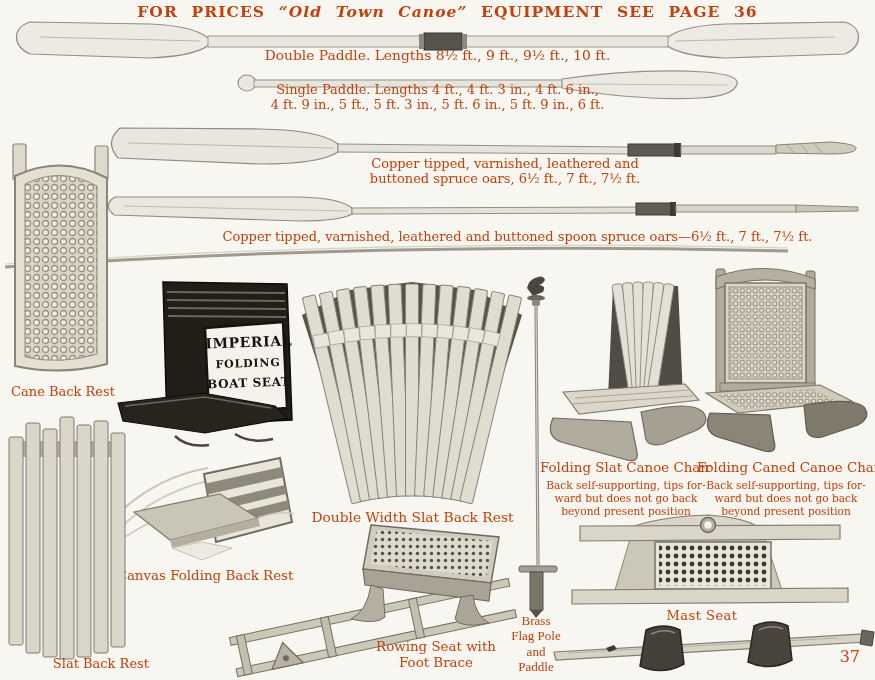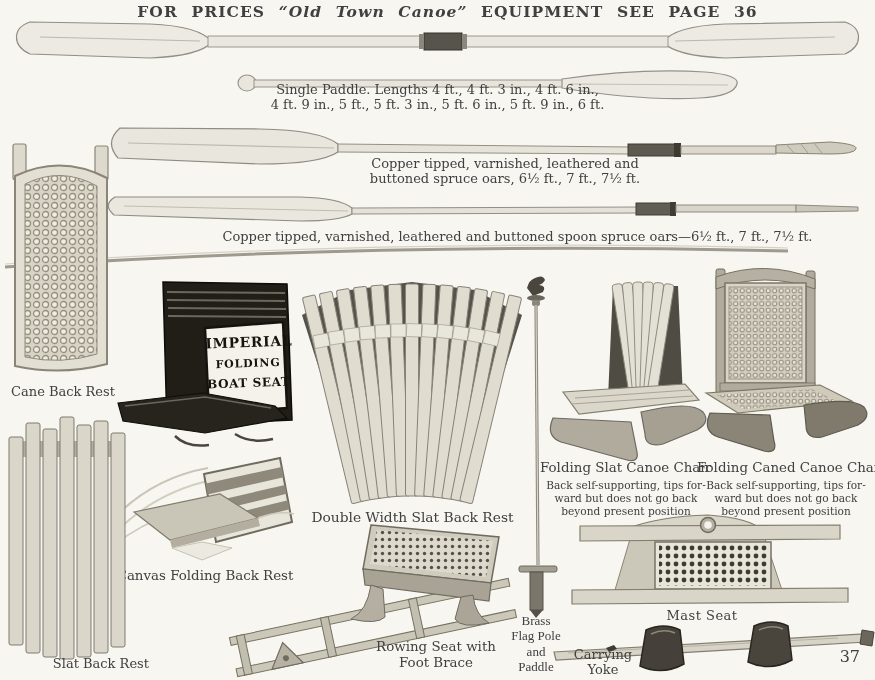--- a/index.html
+++ b/index.html
@@ -1,18 +1,18 @@
 <!DOCTYPE html>
 <html><head>
 <meta charset="utf-8">
 <style>
   html,body{margin:0;padding:0;background:#e8e6e0;}
   #page{position:relative;width:875px;height:680px;background:#f7f6f1;overflow:hidden;
         font-family:"DejaVu Serif",serif;color:#201f1b;}
-  .cap{position:absolute;text-align:center;line-height:1.18;color:#404040;}
+  .cap{position:absolute;text-align:center;line-height:1.18;color:#c2410c;}
   .s16{font-size:15.5px;font-weight:bold;letter-spacing:1.1px;word-spacing:.45em;}
   .s14{font-size:13.8px;}
   .s13{font-size:13px;}
   .s11{font-size:10.6px;line-height:1.22;}
   .nowrap{white-space:nowrap;}
   .ital{font-style:italic;}
   svg{position:absolute;overflow:visible;}
   .signtext{position:absolute;text-align:center;color:#17140f;font-weight:bold;
             transform:rotate(-2deg);}
   .signtext .l1{font-size:14px;letter-spacing:.6px;}
@@ -54,20 +54,21 @@
   <svg style="left:0;top:10px;" width="875" height="50">
     <path d="M30,12 C12,18 12,36 30,44 L150,48 Q200,46 212,32 Q200,16 150,14 Z" fill="#eceae3" stroke="#928e83" stroke-width="1.2"></path>
     <path d="M845,12 C863,18 863,36 845,44 L725,48 Q675,46 663,32 Q675,16 725,14 Z" fill="#eceae3" stroke="#928e83" stroke-width="1.2"></path>
     <path d="M40,27 L200,31" stroke="#bcb8ac" stroke-width="1.2" fill="none"></path>
     <path d="M835,27 L675,31" stroke="#bcb8ac" stroke-width="1.2" fill="none"></path>
     <rect x="208" y="26" width="460" height="11" fill="#e9e7df" stroke="#9b978c" stroke-width="1"></rect>
     <rect x="424" y="23" width="38" height="17" fill="#57544c" stroke="#34322c"></rect>
     <rect x="419" y="24" width="5" height="15" fill="#8b877c"></rect>
     <rect x="462" y="24" width="5" height="15" fill="#8b877c"></rect>
   </svg>
+  <div class="cap s14" style="left:0;right:0;top:47px;">Double Paddle. Lengths 8½ ft., 9 ft., 9½ ft., 10 ft.</div>
 
   <svg style="left:0;top:58px;" width="875" height="48">
     <ellipse cx="247" cy="25" rx="9" ry="8" fill="#e9e6de" stroke="#98948a" stroke-width="1.2"></ellipse>
     <rect x="254" y="22" width="310" height="7" fill="#e7e4dc" stroke="#98948a" stroke-width="1"></rect>
     <path d="M562,21 Q640,10 705,14 Q740,17 737,26 Q734,38 700,40 Q640,43 562,30 Z" fill="#ebe9e1" stroke="#95918a" stroke-width="1.2"></path>
     <path d="M570,26 L728,27" stroke="#c3bfb2" stroke-width="1.2" fill="none"></path>
   </svg>
   <div class="cap s13" style="left:0;right:0;top:82px;">
     <div>Single Paddle. Lengths 4 ft., 4 ft. 3 in., 4 ft. 6 in.,</div>
     <div>4 ft. 9 in., 5 ft., 5 ft. 3 in., 5 ft. 6 in., 5 ft. 9 in., 6 ft.</div>
@@ -280,20 +281,16 @@
   <svg style="left:548px;top:620px;" width="327" height="60">
     <polygon points="6,32 316,14 318,22 8,40" fill="#d7d3c6" stroke="#827e72" stroke-width="1.2"></polygon>
     <path d="M20,33 L290,18" stroke="#b5b1a3" stroke-width="1" fill="none"></path>
     <path d="M58,28 l8,-3 3,4 -8,3 z" fill="#3f3b35"></path>
     <polygon points="314,10 326,12 324,26 312,24" fill="#6b675c" stroke="#47443c" stroke-width="1"></polygon>
     <path d="M98,10 Q116,2 132,10 L136,44 Q114,56 92,46 Z" fill="#45403a" stroke="#29261f" stroke-width="1.5"></path>
     <path d="M103,14 Q116,8 127,13" stroke="#8d887a" stroke-width="1.5" fill="none"></path>
     <path d="M206,6 Q224,-2 240,6 L244,40 Q222,52 200,42 Z" fill="#49443c" stroke="#29261f" stroke-width="1.5"></path>
     <path d="M211,10 Q224,4 235,9" stroke="#8d887a" stroke-width="1.5" fill="none"></path>
   </svg>
-  <div class="cap s13" style="left:558px;top:647px;width:90px;">
-    <div>Carrying</div>
-    <div>Yoke</div>
-  </div>
 
   <div class="cap" style="left:820px;top:648px;width:40px;font-size:16px;text-align:right;">37</div>
 
 </div>
 
 </body></html>

